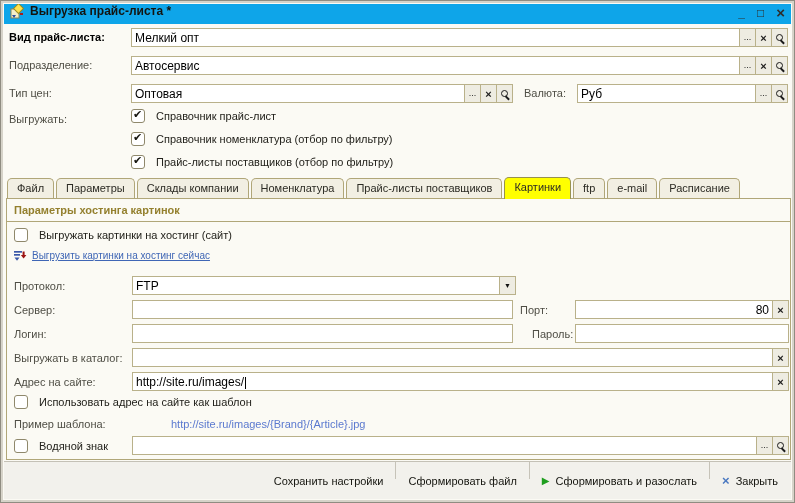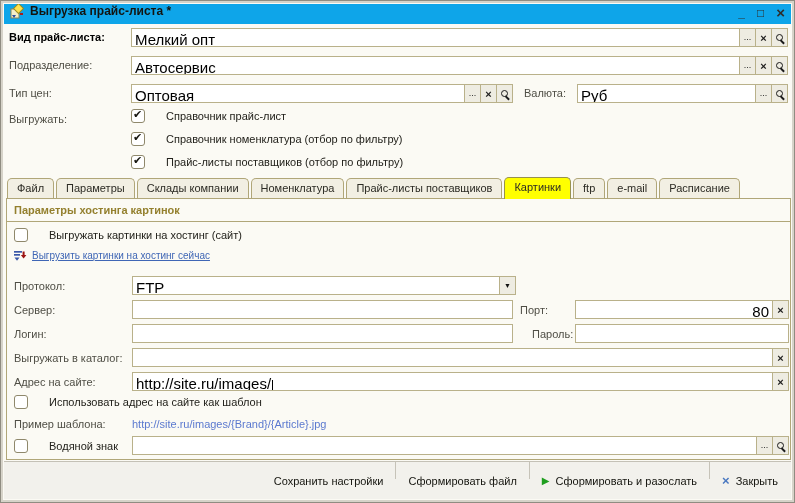--- a/index.html
+++ b/index.html
@@ -12,48 +12,48 @@
   .title{font-size:12px;font-weight:700;color:#14140f;white-space:nowrap;}
   .wbtns{margin-left:auto;display:flex;gap:12px;align-items:center;}
   .wbtn{font-size:12px;font-weight:700;color:#2e2e2c;line-height:18px;cursor:default;}
   .wbtn.close{font-size:15px;}
   
   .lbl{position:absolute;font-size:11px;color:#4f4e45;white-space:nowrap;}
   .lbl.bold{font-weight:700;color:#000;}
   
   .field{position:absolute;display:flex;height:19px;box-sizing:border-box;}
   .txt{flex:1;min-width:0;background:#fff;border:1px solid #b9b18a;box-sizing:border-box;
-    font-size:15px;color:#000;padding:2px 3px 0;overflow:hidden;white-space:nowrap;}
+    font-size:12px;color:#000;padding:2px 3px 0;overflow:hidden;white-space:nowrap;}
   .txt.right{text-align:right;}
   .sbtn{width:16px;background:#eeece2;border:1px solid #b9b18a;border-left:none;box-sizing:border-box;
     display:flex;align-items:center;justify-content:center;font-size:10px;color:#1c1c1c;cursor:default;}
   .sbtn.dots{font-size:9px;align-items:flex-end;padding-bottom:4px;}
   .sbtn.bx{font-weight:700;font-size:11px;}
   .dd{font-size:7px;color:#111;}
   .lupa{width:5px;height:5px;border:1.5px solid #1a1a1a;border-radius:50%;display:inline-block;position:relative;}
   .lupa::after{content:"";position:absolute;width:5px;height:1.5px;background:#1a1a1a;
     transform:rotate(45deg);left:3px;top:6px;}
   .caret{display:inline-block;width:1px;height:12px;background:#000;vertical-align:text-bottom;margin-left:1px;}
   
-  .cbrow{position:absolute;display:flex;align-items:center;gap:21px;font-size:11px;color:#23221c;white-space:nowrap;}
+  .cbrow{position:absolute;display:flex;align-items:center;gap:11px;font-size:11px;color:#23221c;white-space:nowrap;}
   .cb{width:12px;height:12px;background:#fff;border:1px solid #8f886b;border-radius:3px;
     display:inline-block;position:relative;flex:0 0 auto;}
   .cb[data-checked="true"]::after{content:"✔";position:absolute;left:1px;top:-2px;font-size:11px;color:#15150f;}
   
   .tabs{position:absolute;left:6px;top:176px;height:21px;display:flex;align-items:flex-end;gap:2px;z-index:3;}
   .tab{height:20px;box-sizing:border-box;padding:3px 9px 0;background:#f2efe3;border:1px solid #b0a678;
     border-bottom:none;border-radius:5px 5px 0 0;font-size:11px;color:#2c2b24;white-space:nowrap;cursor:default;}
   .tab[data-active="true"]{background:#ffff00;height:22px;margin-bottom:-1px;border-color:#97914f;}
   
   .panel{position:absolute;left:5px;top:197px;width:785px;height:262px;border:1px solid #b0a678;box-sizing:border-box;}
   .pheader{position:absolute;left:7px;top:5px;font-size:11px;font-weight:700;color:#94802e;}
   .phr{position:absolute;left:0;right:0;top:22px;border-top:1px solid #b0a678;}
   .linkrow{position:absolute;left:6px;top:49px;display:flex;align-items:center;gap:4px;}
   .link{font-size:10px;color:#3f66b5;text-decoration:underline;cursor:pointer;}
-  .tmplval{position:absolute;font-size:11px;color:#5b79cf;white-space:nowrap;}
+  .tmplval{position:absolute;font-size:11px;color:#5b79cf;white-space:nowrap;margin-left:39px;}
   
   .footer{position:absolute;left:3px;right:3px;bottom:3px;height:38px;background:#f2f1ec;border-top:1px solid #c4c1b6;
     display:flex;justify-content:flex-end;padding-right:4px;box-sizing:border-box;}
   .fbtn{display:flex;align-items:center;gap:6px;padding:3px 9px;font-size:11px;color:#15150f;cursor:default;white-space:nowrap;}
   .vsep{width:1px;height:17px;background:#c6c3b8;margin:0 3px;}
   .runico{color:#1f9e1f;font-size:10px;}
   .xico{color:#4a78c0;font-weight:700;font-size:13px;}
   .appicon{flex:0 0 auto;}
   .upico{flex:0 0 auto;}
 </style>

